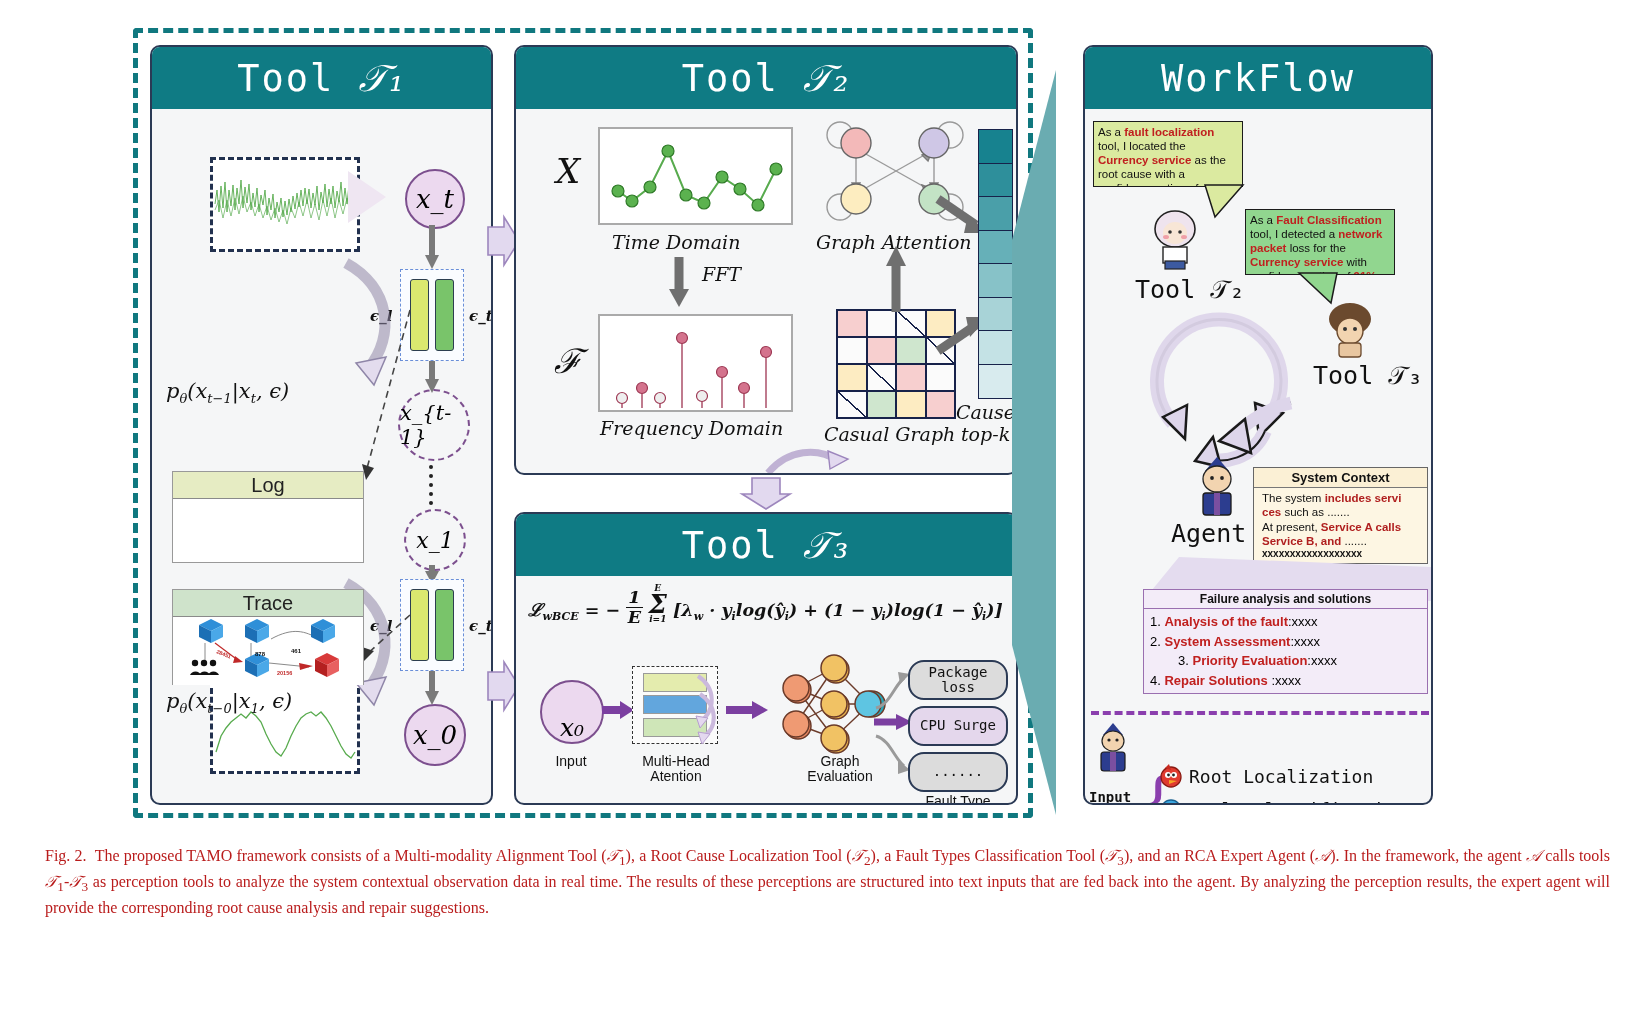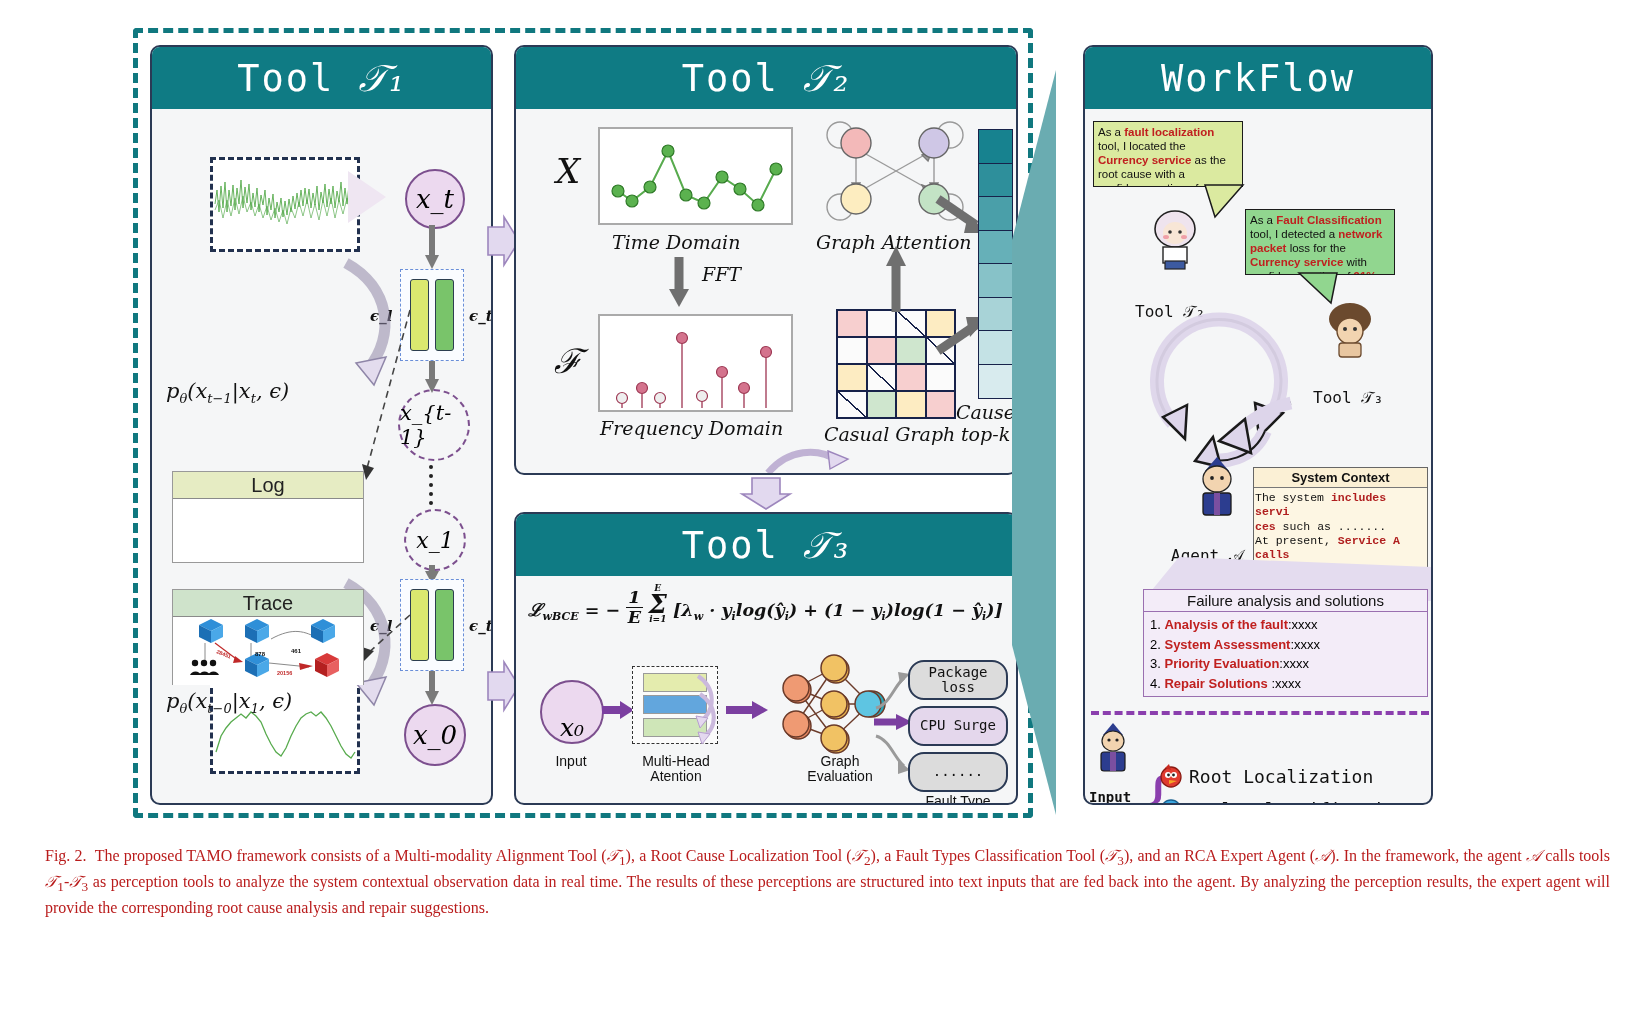--- a/index.html
+++ b/index.html
@@ -104,28 +104,28 @@
   #workflow{left:1083px;top:45px;width:350px;height:760px;}
   #workflow .body{position:relative;width:100%;height:696px;overflow:hidden;}
 
   .bubble{position:absolute;box-sizing:border-box;border:1.5px solid #1b1b1b;padding:3px 4px;
      font-family:"Liberation Sans",sans-serif;font-size:11.5px;line-height:1.22;color:#111;overflow:hidden;}
   #bub1{left:8px;top:12px;width:150px;height:66px;background:#dbeaa0;}
   #bub2{left:160px;top:100px;width:150px;height:66px;background:#91d68f;}
   .hl{color:#c0201f;font-weight:bold;}
   .hl2{color:#b01f1f;font-weight:bold;}
 
-  .toollab{position:absolute;font-family:"DejaVu Sans Mono",monospace;font-size:16px;color:#111;white-space:nowrap;margin-top:27px;}
+  .toollab{position:absolute;font-family:"DejaVu Sans Mono",monospace;font-size:25px;color:#111;white-space:nowrap;}
 
   .sysctx{position:absolute;left:168px;top:358px;width:175px;border:1.5px solid #666;background:#fdf6e3;box-sizing:border-box;}
   .sysctx .h{background:#fbf0d5;border-bottom:1px solid #777;font-weight:bold;font-size:13px;text-align:center;padding:2px 0;color:#111;}
-  .sysctx .b{padding:3px 1px;font-size:11.5px;line-height:1.24;color:#111;font-family:Liberation Mono, monospace;}
+  .sysctx .b{padding:3px 8px;font-size:11.5px;line-height:1.24;color:#111;}
 
   .failbox{position:absolute;left:58px;top:480px;width:285px;border:1.5px solid #9a6fb0;background:#f3ecf8;box-sizing:border-box;}
-  .failbox .h{font-weight:normal;font-size:15px;text-align:center;padding:2px 0;border-bottom:1px solid #9a6fb0;color:#111;}
+  .failbox .h{font-weight:bold;font-size:12px;text-align:center;padding:2px 0;border-bottom:1px solid #9a6fb0;color:#111;}
   .fl{color:#c0201f;font-weight:bold;}
 
   .dash-purple{position:absolute;left:6px;top:602px;width:338px;border-top:4px dashed #8b3fae;}
 
   .expert{position:absolute;left:56px;top:615px;font-family:"DejaVu Sans Mono",monospace;font-size:27px;color:#111;white-space:nowrap;}
   .inputset{position:absolute;left:4px;top:680px;font-family:"DejaVu Sans Mono",monospace;font-weight:bold;font-size:14px;line-height:1.15;color:#111;text-align:center;}
   .brace{position:absolute;left:52px;top:660px;font-size:66px;color:#8b3fae;font-family:"DejaVu Serif",serif;line-height:1;}
   .setitem{position:absolute;left:74px;font-family:"DejaVu Sans Mono",monospace;font-size:18px;color:#111;white-space:nowrap;display:flex;align-items:center;gap:6px;}
   #si1{top:655px;}
   #si2{top:688px;}
@@ -658,21 +658,21 @@
         <div class="h">Failure analysis and solutions</div>
         <div style="padding:3px 6px;">
           <div style="font-size:13px;line-height:1.5;">
             <span>1.</span>
             <span class="fl">Analysis of the fault</span><span>:xxxx</span>
           </div>
           <div style="font-size:13px;line-height:1.5;">
             <span>2.</span>
             <span class="fl">System Assessment</span><span>:xxxx</span>
           </div>
-          <div style="font-size:13px;line-height:1.5;">
+          <div style="font-size:13px;line-height:1.5;margin-left:28px;">
             <span>3.</span>
             <span class="fl">Priority Evaluation</span><span>:xxxx</span>
           </div>
           <div style="font-size:13px;line-height:1.5;">
             <span>4.</span>
             <span class="fl">Repair Solutions</span><span> :xxxx</span>
           </div>
         </div>
       </div>
 

